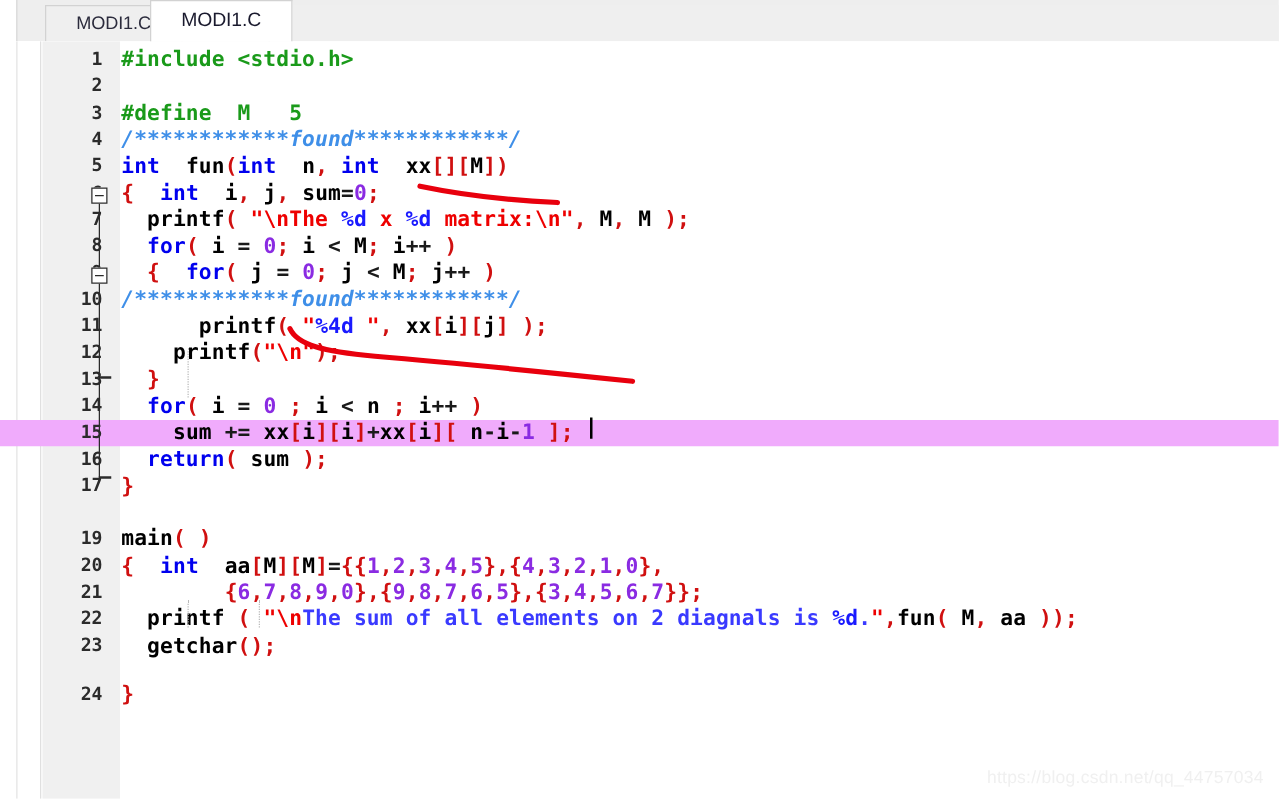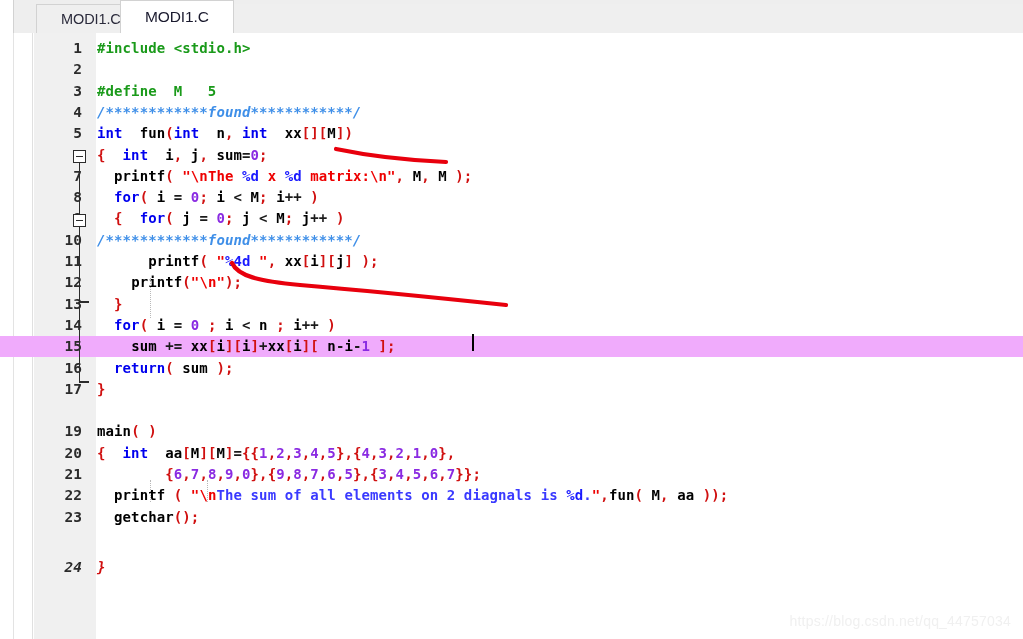--- a/index.html
+++ b/index.html
@@ -127,21 +127,21 @@
     font-family: "DejaVu Sans Mono", monospace;
     font-size: 14.5px;
     color: #2b2b2b;
     font-weight: bold;
   }
   .line .ltext {
     position: absolute;
     left: 97px;
     white-space: pre;
     font-family: "DejaVu Sans Mono", monospace;
-    font-size: 14px;
+    font-size: 17px;
     font-weight: bold;
     color: #000000;
     letter-spacing: 0.1px;
   }
   .line.hl {
     background: #f0abfc;
   }
 
   
   .t-kw     { color: #0000ee; }
@@ -317,21 +317,21 @@
         <span class="ltext"><span class="t-plain"> </span><span class="t-plain"> </span><span class="t-plain"> </span><span class="t-plain"> </span><span class="t-plain"> </span><span class="t-plain"> </span><span class="t-plain"> </span><span class="t-plain"> </span><span class="t-punc">{</span><span class="t-num">6</span><span class="t-punc">,</span><span class="t-num">7</span><span class="t-punc">,</span><span class="t-num">8</span><span class="t-punc">,</span><span class="t-num">9</span><span class="t-punc">,</span><span class="t-num">0</span><span class="t-punc">}</span><span class="t-punc">,</span><span class="t-punc">{</span><span class="t-num">9</span><span class="t-punc">,</span><span class="t-num">8</span><span class="t-punc">,</span><span class="t-num">7</span><span class="t-punc">,</span><span class="t-num">6</span><span class="t-punc">,</span><span class="t-num">5</span><span class="t-punc">}</span><span class="t-punc">,</span><span class="t-punc">{</span><span class="t-num">3</span><span class="t-punc">,</span><span class="t-num">4</span><span class="t-punc">,</span><span class="t-num">5</span><span class="t-punc">,</span><span class="t-num">6</span><span class="t-punc">,</span><span class="t-num">7</span><span class="t-punc">}</span><span class="t-punc">}</span><span class="t-punc">;</span></span>
       </div>
       <div class="line" style="top: 452.3px;">
         <span class="lineno">22</span>
         <span class="ltext"><span class="t-plain"> </span><span class="t-plain"> </span><span class="t-id">printf</span><span class="t-plain"> </span><span class="t-punc">(</span><span class="t-plain"> </span><span class="t-str">"</span><span class="t-str">\n</span><span class="t-strblue">T</span><span class="t-strblue">h</span><span class="t-strblue">e</span><span class="t-strblue"> </span><span class="t-strblue">s</span><span class="t-strblue">u</span><span class="t-strblue">m</span><span class="t-strblue"> </span><span class="t-strblue">o</span><span class="t-strblue">f</span><span class="t-strblue"> </span><span class="t-strblue">a</span><span class="t-strblue">l</span><span class="t-strblue">l</span><span class="t-strblue"> </span><span class="t-strblue">e</span><span class="t-strblue">l</span><span class="t-strblue">e</span><span class="t-strblue">m</span><span class="t-strblue">e</span><span class="t-strblue">n</span><span class="t-strblue">t</span><span class="t-strblue">s</span><span class="t-strblue"> </span><span class="t-strblue">o</span><span class="t-strblue">n</span><span class="t-strblue"> </span><span class="t-strblue">2</span><span class="t-strblue"> </span><span class="t-strblue">d</span><span class="t-strblue">i</span><span class="t-strblue">a</span><span class="t-strblue">g</span><span class="t-strblue">n</span><span class="t-strblue">a</span><span class="t-strblue">l</span><span class="t-strblue">s</span><span class="t-strblue"> </span><span class="t-strblue">i</span><span class="t-strblue">s</span><span class="t-strblue"> </span><span class="t-fmt">%d</span><span class="t-strblue">.</span><span class="t-str">"</span><span class="t-punc">,</span><span class="t-id">fun</span><span class="t-punc">(</span><span class="t-plain"> </span><span class="t-id">M</span><span class="t-punc">,</span><span class="t-plain"> </span><span class="t-id">aa</span><span class="t-plain"> </span><span class="t-punc">)</span><span class="t-punc">)</span><span class="t-punc">;</span></span>
       </div>
       <div class="line" style="top: 473.6px;">
         <span class="lineno">23</span>
         <span class="ltext"><span class="t-plain"> </span><span class="t-plain"> </span><span class="t-id">getchar</span><span class="t-punc">(</span><span class="t-punc">)</span><span class="t-punc">;</span></span>
       </div>
-      <div class="line" style="top: 524px; font-style: italic;">
+      <div class="line" style="top: 513px;">
         <span class="lineno">24</span>
         <span class="ltext"><span class="t-punc">}</span></span>
       </div>
     </div>
 
   <div class="fold-layer">
     <div class="fold-box" style="left:73px; top:117px;"></div>
     <div class="fold-vline" style="left:78.7px; top:130px; height:54px;"></div>
     <div class="fold-box" style="left:73px; top:181px;"></div>
     <div class="fold-vline" style="left:78.7px; top:194px; height:155px;"></div>

